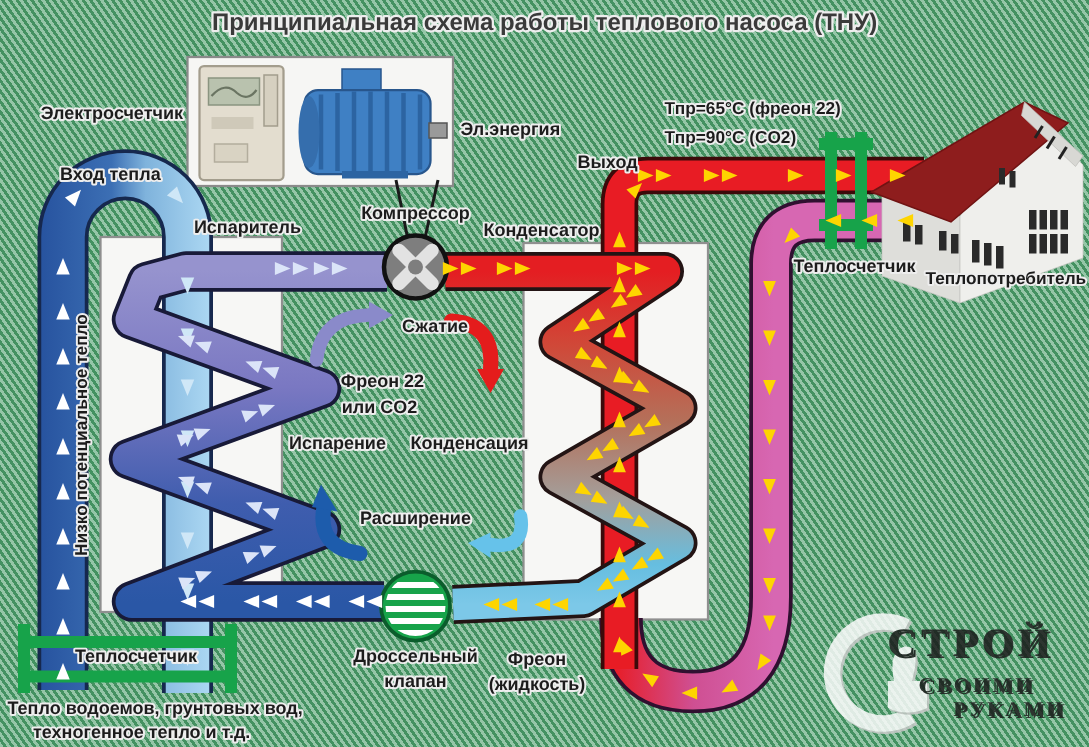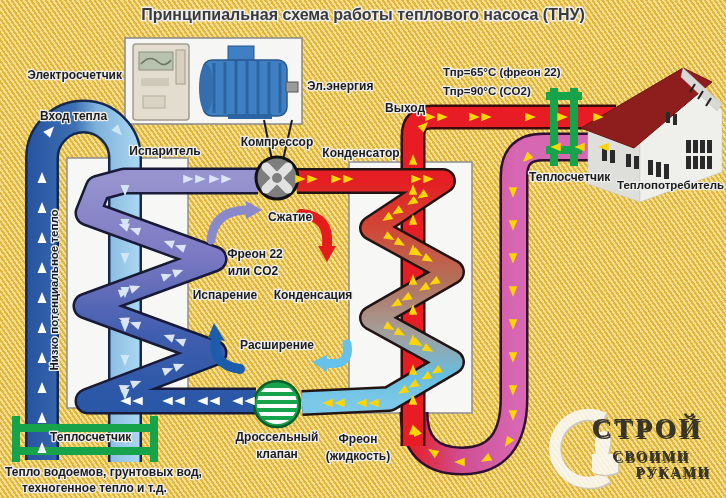--- a/index.html
+++ b/index.html
@@ -1,18 +1,18 @@
 <!DOCTYPE html>
 <html><head>
 <meta charset="utf-8">
 <style>
   html,body{margin:0;padding:0;background:#777;}
   .stage{
     width:726px;height:498px;position:relative;margin:0 auto;overflow:hidden;
-    background:#eab308;
+    background:#15803d;
   }
   .stage::before{
     content:"";position:absolute;inset:0;
     background:repeating-linear-gradient(55deg,rgba(255,255,255,.55) 0 2px,rgba(190,190,190,.28) 2px 4px);
     pointer-events:none;
   }
   svg{position:absolute;left:0;top:0;}
   text{
     font-family:"Liberation Sans",sans-serif;font-weight:bold;fill:#1c1c1c;font-size:12px;
     paint-order:stroke;stroke:#eeeeee;stroke-width:2.6px;stroke-linejoin:round;

